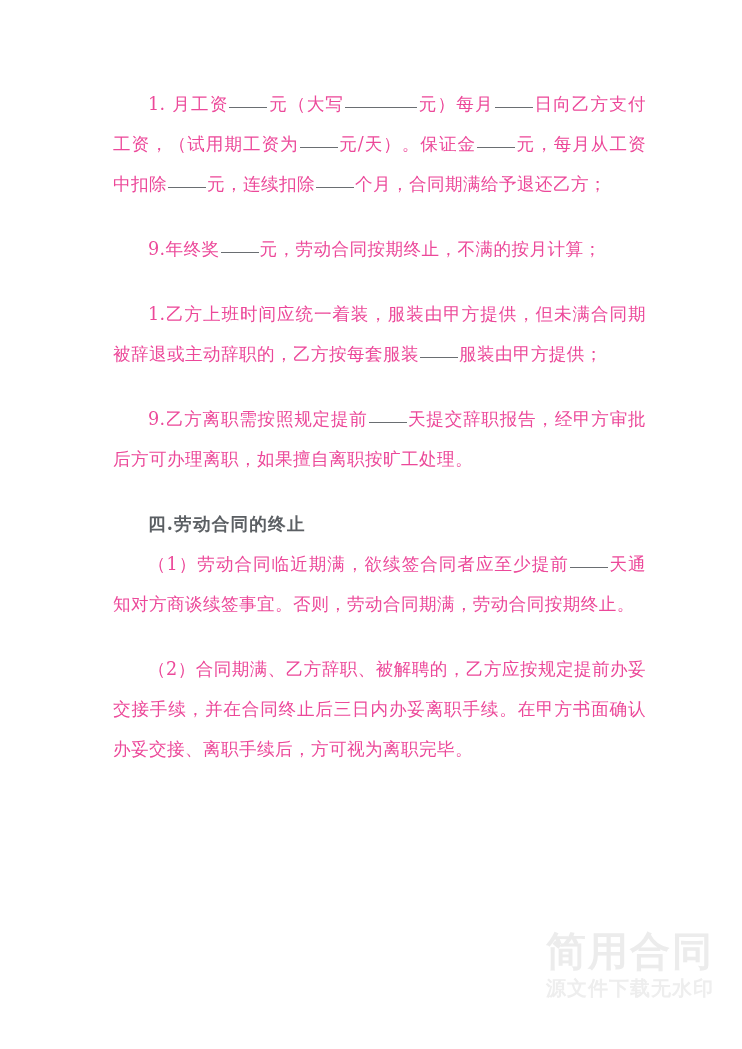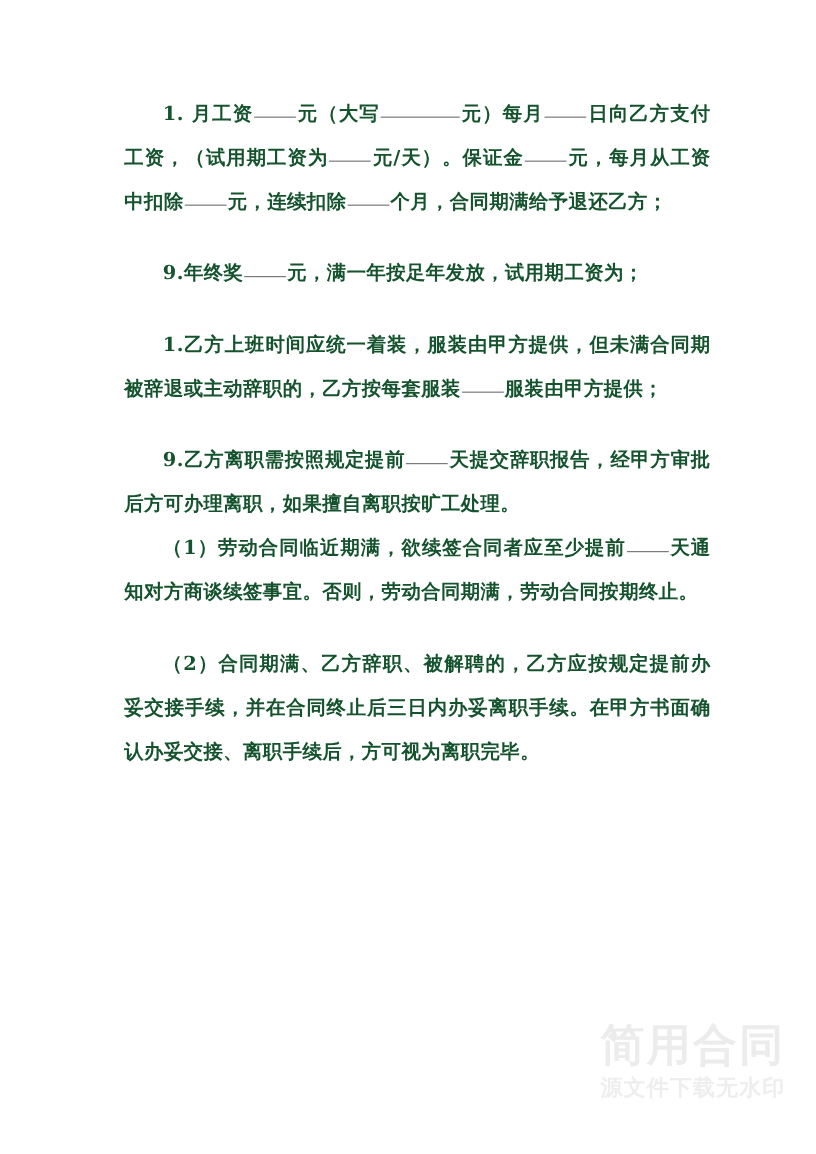--- a/index.html
+++ b/index.html
@@ -25,29 +25,28 @@
   #doc-body {
     position: absolute;
     left: 113px;
     top: 84px;
     width: 533px;
   }
 
   .para {
     margin: 0 0 0 0;
     padding: 0;
-    color: #14532d;
+    color: #ec4899;
     font-size: 17.6px;
     line-height: 40px;
     letter-spacing: 0.4px;
     text-align: justify;
     text-justify: inter-character;
     text-align-last: left;
     word-break: break-all;
-    font-weight: bold;
   }
 
   .para + .para {
     margin-top: 25px;
   }
 
   .para.indent {
     text-indent: 35px;
   }
 
@@ -101,24 +100,25 @@
   }
 </style>
 </head>
 <body>
 
 <div id="page">
 
   <div id="doc-body">
     <div id="clause-list">
         <p class="para indent"><span>1. 月工资</span><span class="blank w-s"></span><span>元（大写</span><span class="blank w-m"></span><span>元）每月</span><span class="blank w-s"></span><span>日向乙方支付工资，（试用期工资为</span><span class="blank w-s"></span><span>元/天）。保证金</span><span class="blank w-s"></span><span>元，每月从工资中扣除</span><span class="blank w-s"></span><span>元，连续扣除</span><span class="blank w-s"></span><span>个月，合同期满给予退还乙方；</span></p>
-        <p class="para indent"><span>9.年终奖</span><span class="blank w-s"></span><span>元，满一年按足年发放，试用期工资为；</span></p>
+        <p class="para indent"><span>9.年终奖</span><span class="blank w-s"></span><span>元，劳动合同按期终止，不满的按月计算；</span></p>
         <p class="para indent"><span>1.乙方上班时间应统一着装，服装由甲方提供，但未满合同期被辞退或主动辞职的，乙方按每套服装</span><span class="blank w-s"></span><span>服装由甲方提供；</span></p>
         <p class="para indent"><span>9.乙方离职需按照规定提前</span><span class="blank w-s"></span><span>天提交辞职报告，经甲方审批后方可办理离职，如果擅自离职按旷工处理。</span></p>
       </div>
+    <h2 class="heading">四.劳动合同的终止</h2>
     <div id="termination-list">
         <p class="para indent"><span>（1）劳动合同临近期满，欲续签合同者应至少提前</span><span class="blank w-s"></span><span>天通知对方商谈续签事宜。否则，劳动合同期满，劳动合同按期终止。</span></p>
         <p class="para indent"><span>（2）合同期满、乙方辞职、被解聘的，乙方应按规定提前办妥交接手续，并在合同终止后三日内办妥离职手续。在甲方书面确认办妥交接、离职手续后，方可视为离职完毕。</span></p>
       </div>
   </div>
 
   <div id="watermark">
     <div class="wm-title">简用合同</div>
     <div class="wm-sub">源文件下载无水印</div>
   </div>

